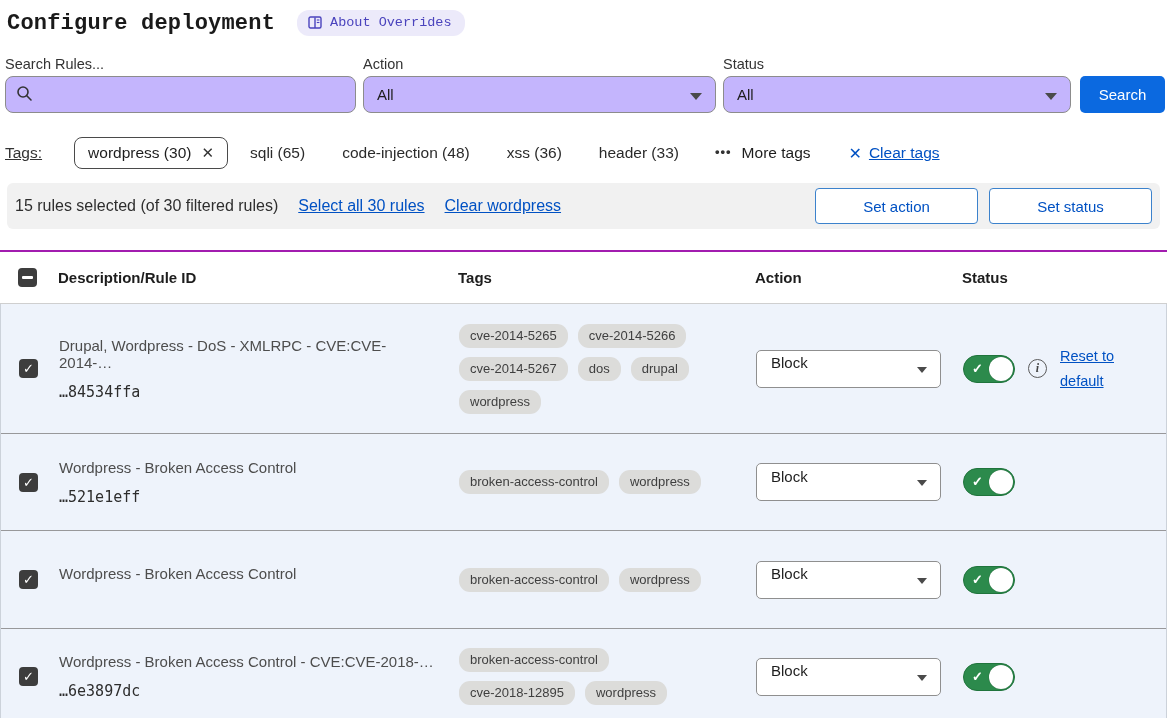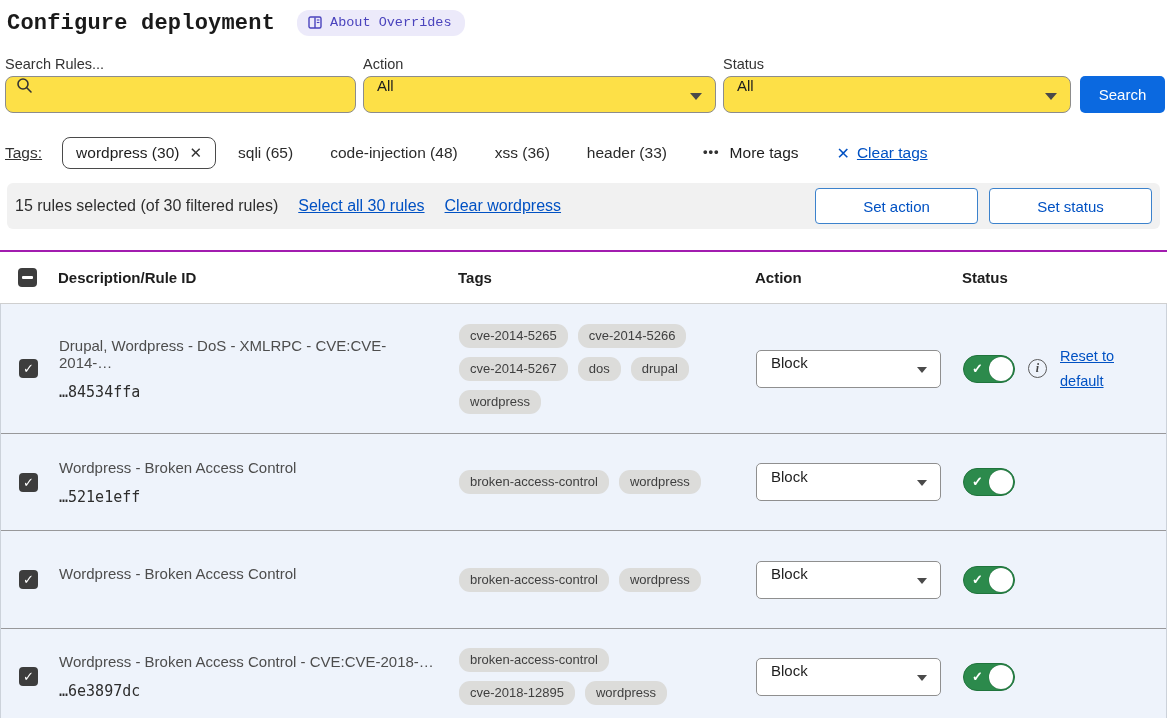--- a/index.html
+++ b/index.html
@@ -11,38 +11,38 @@
   .hdr { display:flex; align-items:center; gap:22px; padding:10px 7px 0 7px;font-family:Liberation Mono, monospace; }
   .title { font-size:22px; font-weight:700; color:#1a1a1a; letter-spacing:.2px; }
   .badge { display:inline-flex; align-items:center; gap:7px; background:#eceafa;
     color:#4a43bd; font-size:13.5px; padding:5px 13px 6px 11px; border-radius:12px; }
   .badge svg { display:block; }
 
   
   .filters { display:flex; align-items:flex-end; padding:20px 0 0 5px; gap:7px; }
   .f-group { display:flex; flex-direction:column; gap:4px; }
   .f-label { font-size:14.5px; color:#333; }
-  .inputish { height:37px; border:1px solid #8c8c8c; border-radius:8px; background:#fde047;
-    display:flex; align-items:flex-start; font-size:15px; color:#1d1d1d; }
+  .inputish { height:37px; border:1px solid #8c8c8c; border-radius:8px; background:#c4b5fd;
+    display:flex; align-items:center; font-size:15px; color:#1d1d1d; }
   .search-box { width:351px; padding:0 10px; gap:8px; }
   .search-box input { border:none; outline:none; flex:1; font-size:15px;
     font-family:"Liberation Sans", sans-serif; background:transparent; }
   .select { position:relative; padding:0 30px 0 13px; cursor:pointer; }
   .sel-action { width:353px; }
   .sel-status { width:348px; margin-left:0; }
   .caret { position:absolute; right:13px; top:50%; margin-top:-2px; width:0; height:0;
     border-left:6px solid transparent; border-right:6px solid transparent;
     border-top:7px solid #4a4a4a; }
   .btn-search { width:85px; height:37px; background:#0b69e0; color:#fff; border:none;
     border-radius:5px; font-size:15px; font-family:"Liberation Sans", sans-serif;
     cursor:pointer; margin-left:2px; }
 
   
   .tagsrow { display:flex; align-items:center; padding:24px 0 0 5px; font-size:15.5px; }
-  .tags-label { color:#333; margin-right:20px;text-decoration:underline; }
+  .tags-label { color:#333; margin-right:32px;text-decoration:underline; }
   .tag-chip { display:inline-flex; align-items:center; gap:10px; border:1.5px solid #4a4a4a;
     border-radius:8px; padding:6px 13px; color:#1d1d1d; margin-right:22px; cursor:pointer; background:#fff; }
   .tag-chip .x { font-size:15px; color:#333; }
   .tag-items { display:flex; align-items:center; gap:37px; color:#2b2b2b; }
   .tag-item { cursor:pointer; }
   .more-tags { display:inline-flex; align-items:center; gap:10px; margin-left:36px;
     color:#1d1d1d; cursor:pointer; }
   .more-tags .dots { font-size:13px; letter-spacing:1px; font-weight:700; color:#333; position:relative; top:-2px; }
   .clear-tags { display:inline-flex; align-items:center; gap:7px; margin-left:38px;
     color:#0051c3; cursor:pointer; }

